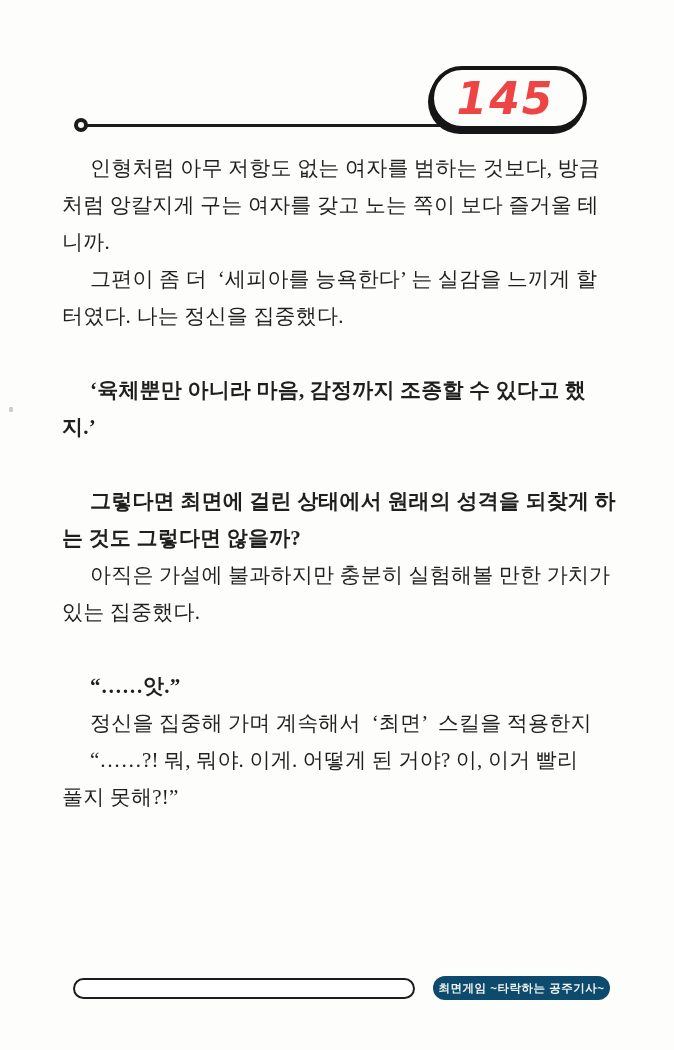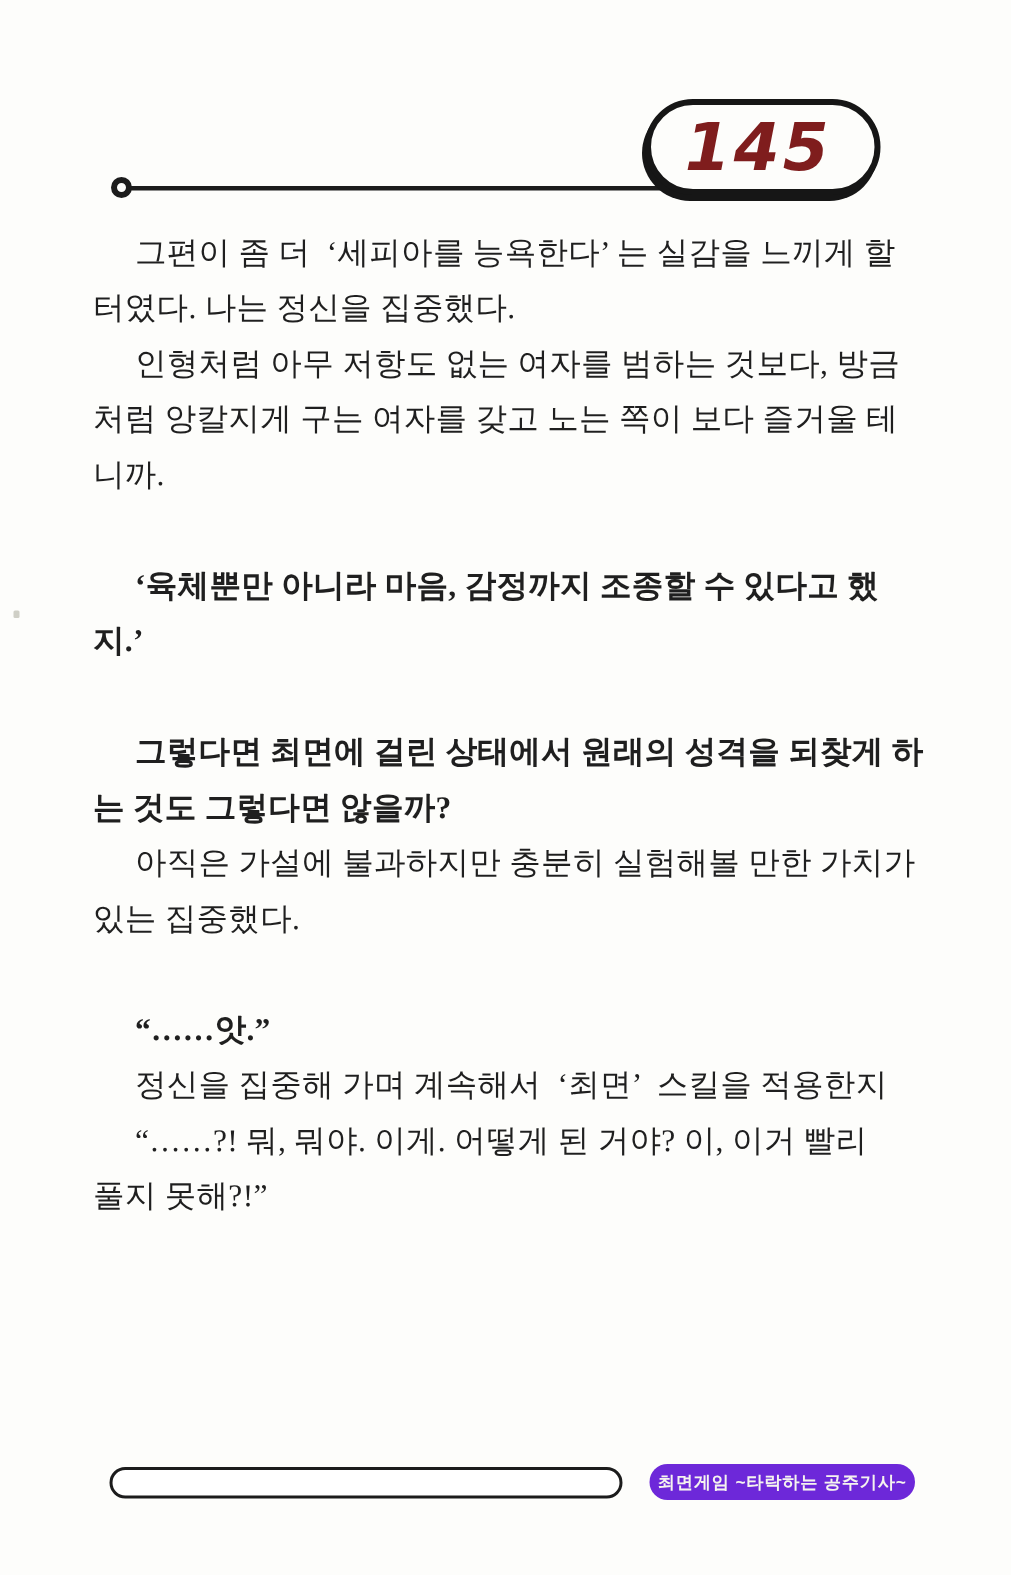--- a/index.html
+++ b/index.html
@@ -44,21 +44,21 @@
     align-items: center;
     justify-content: center;
     z-index: 2;
   }
   .badge .num {
     font-family: "DejaVu Sans", "Liberation Sans", sans-serif;
     font-style: italic;
     font-weight: bold;
     font-size: 44px;
     letter-spacing: 2px;
-    color: #7f1d1d;
+    color: #ef4444;
     transform: translateX(-3px);
   }
 
   
   .artifact {
     position: absolute;
     left: 9px; top: 407px;
     width: 4px; height: 5px;
     background: #cfcfc6;
     border-radius: 1px;
@@ -86,21 +86,21 @@
     width: 342px; height: 21px;
     box-sizing: border-box;
     border: 2.5px solid #1c1c1c;
     border-radius: 12px;
     background: #ffffff;
   }
   .pill-dark {
     position: absolute;
     left: 433px; top: 976px;
     width: 177px; height: 24px;
-    background: #6d28d9;
+    background: #0c4a6e;
     border-radius: 12px;
     color: #f5f3ef;
     display: flex;
     align-items: center;
     justify-content: center;
     font-family: "Liberation Sans", "DejaVu Sans", sans-serif;
     font-size: 11.5px;
     font-weight: bold;
     letter-spacing: 0.5px;
   }
@@ -114,28 +114,28 @@
   <div class="rule"></div>
   <div class="badge">
     <span class="num">145</span>
   </div>
 
   <span class="artifact"></span>
 
   <main class="bodytext">
 
     <p class="para">
-      <span class="line indent">그편이 좀 더  ‘세피아를 능욕한다’ 는 실감을 느끼게 할</span>
-      <span class="line">터였다. 나는 정신을 집중했다.</span>
+      <span class="line indent">인형처럼 아무 저항도 없는 여자를 범하는 것보다, 방금</span>
+      <span class="line">처럼 앙칼지게 구는 여자를 갖고 노는 쪽이 보다 즐거울 테</span>
+      <span class="line">니까.</span>
     </p>
 
     <p class="para">
-      <span class="line indent">인형처럼 아무 저항도 없는 여자를 범하는 것보다, 방금</span>
-      <span class="line">처럼 앙칼지게 구는 여자를 갖고 노는 쪽이 보다 즐거울 테</span>
-      <span class="line">니까.</span>
+      <span class="line indent">그편이 좀 더  ‘세피아를 능욕한다’ 는 실감을 느끼게 할</span>
+      <span class="line">터였다. 나는 정신을 집중했다.</span>
     </p>
 
     <p class="para bold gap">
       <span class="line indent">‘육체뿐만 아니라 마음, 감정까지 조종할 수 있다고 했</span>
       <span class="line">지.’</span>
     </p>
 
     <p class="para gap">
       <span class="line indent">그렇다면 최면에 걸린 상태에서 원래의 성격을 되찾게 하</span>
       <span class="line">는 것도 그렇다면 않을까?</span>

